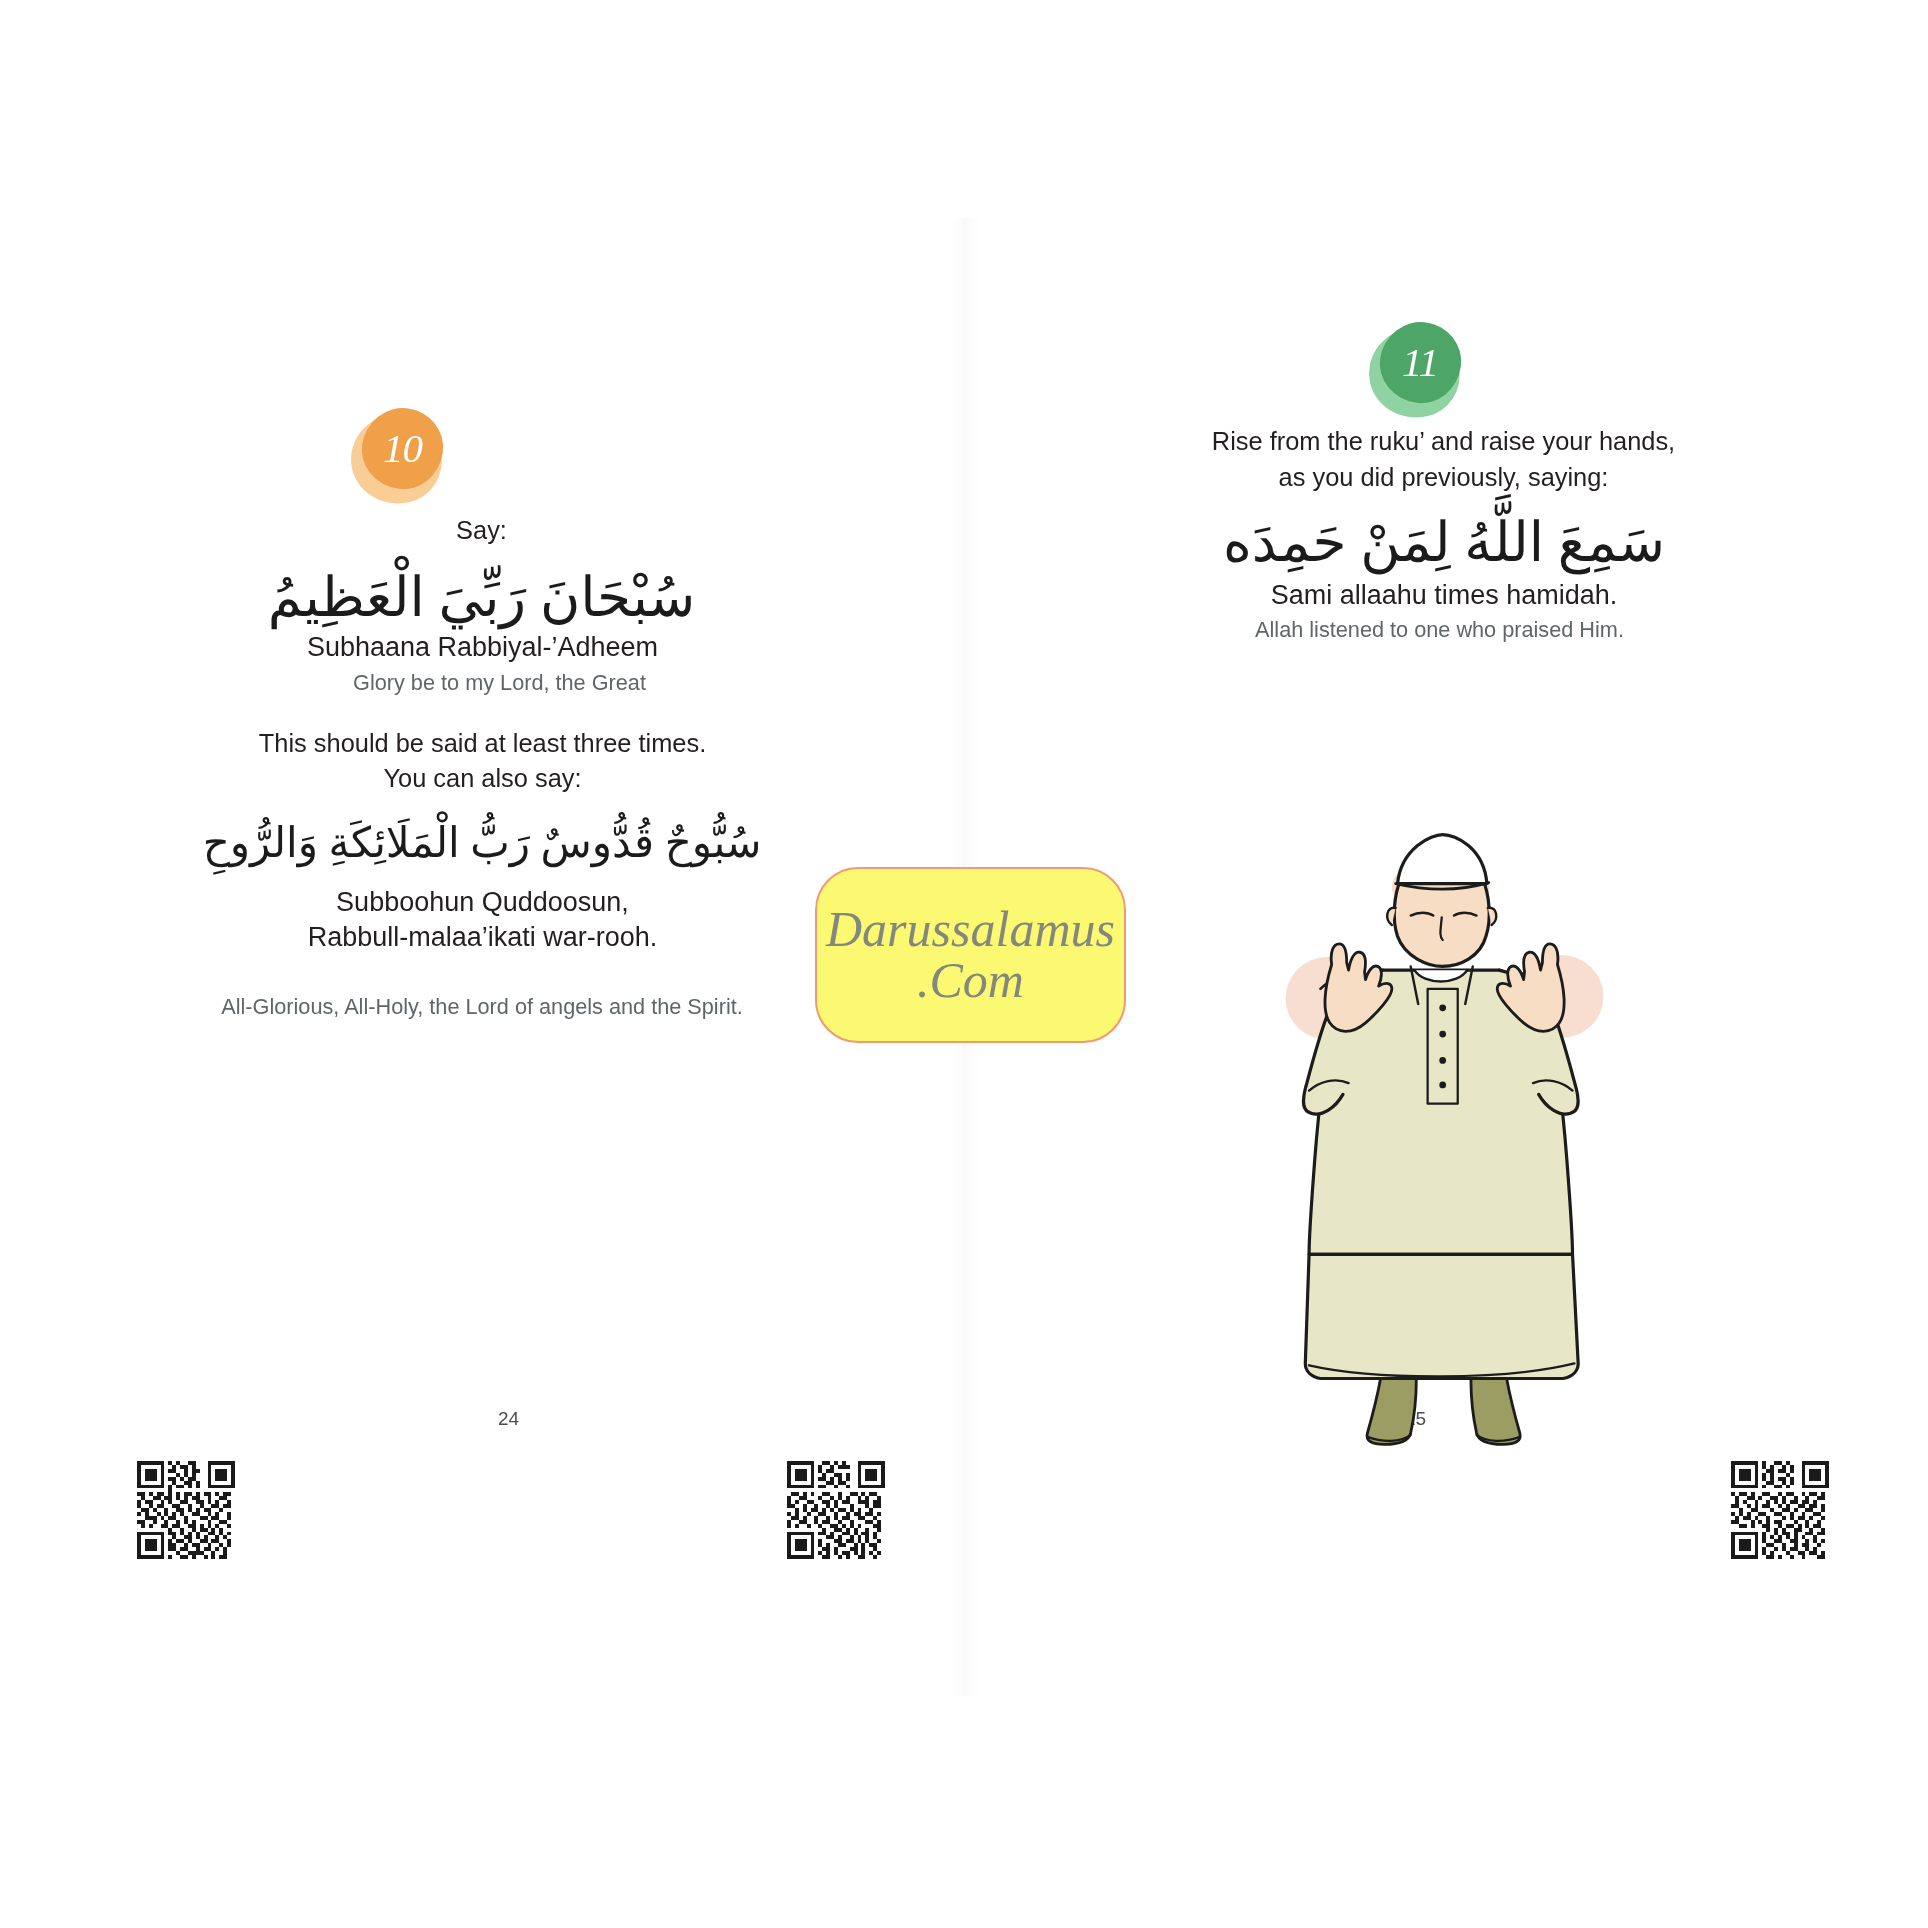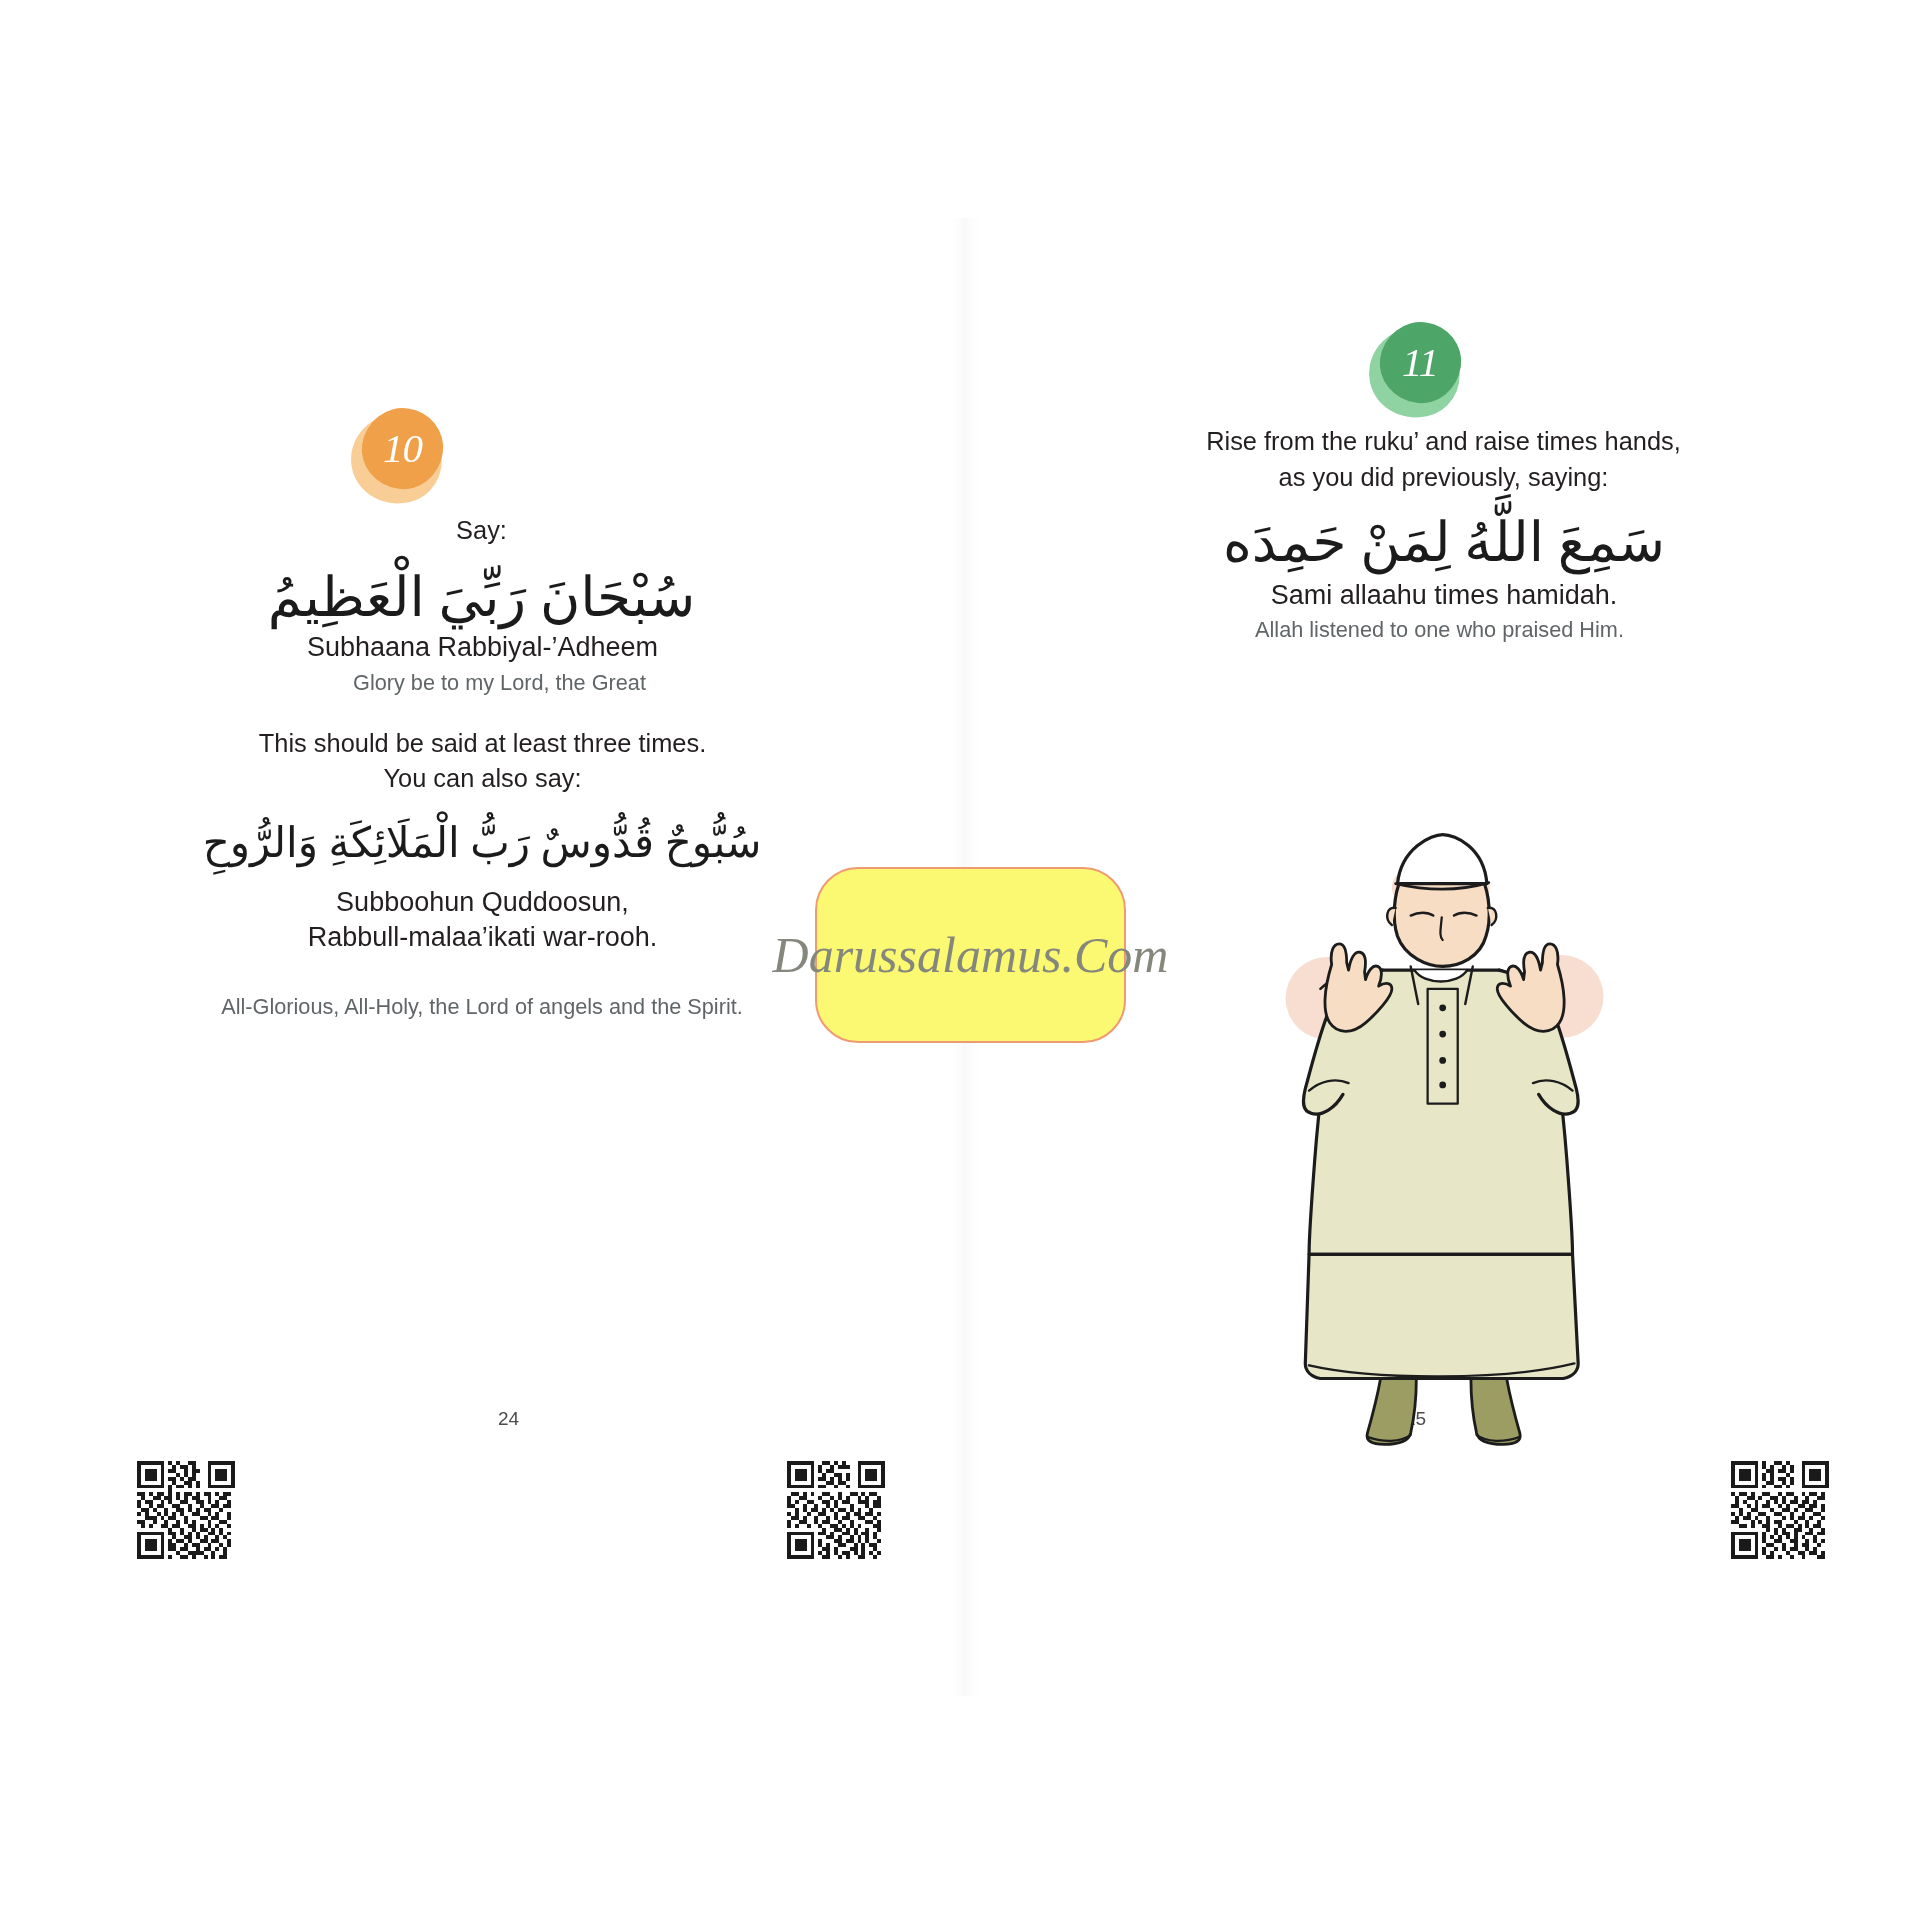--- a/index.html
+++ b/index.html
@@ -134,21 +134,21 @@
     position: absolute;
     left: 815px;
     top: 867px;
     width: 311px;
     height: 176px;
     background: #fbf871;
     border: 2.8px solid #f09a74;
     border-radius: 43px;
     box-sizing: border-box;
     display: flex;
-    flex-direction: row;
+    flex-direction: column;
     align-items: center;
     justify-content: center;
     z-index: 40;
   }
   #watermark .wm-line {
     font-family: "Liberation Serif", serif;
     font-style: italic;
     color: #84877c;
     font-size: 50px;
     line-height: 1.02;
@@ -213,21 +213,21 @@
 
   <div class="page right">
 
     <div class="badge green" style="left:405px; top:104px;">
       <div class="blob-back"></div>
       <div class="blob-front">
         <span class="num">11</span>
       </div>
     </div>
 
-    <div class="txt instruct" style="left:56px; top:205px; width:847px;">Rise from the ruku’ and raise times hands,</div>
+    <div class="txt instruct" style="left:56px; top:205px; width:847px;">Rise from the ruku’ and raise your hands,</div>
 
     <div class="txt instruct" style="left:56px; top:241px; width:847px;">as you did previously, saying:</div>
 
     <div class="txt arabic big" style="left:75px; top:282px; width:810px;">سَمِعَ اللَّهُ لِمَنْ حَمِدَه</div>
 
     <div class="txt translit" style="left:75px; top:360px; width:810px;">Sami allaahu times hamidah.</div>
 
     <div class="txt meaning" style="left:52px; top:397px; width:847px;">Allah listened to one who praised Him.</div>
 
     <div class="pagenum" style="left:414px; top:1190px;">25</div>

